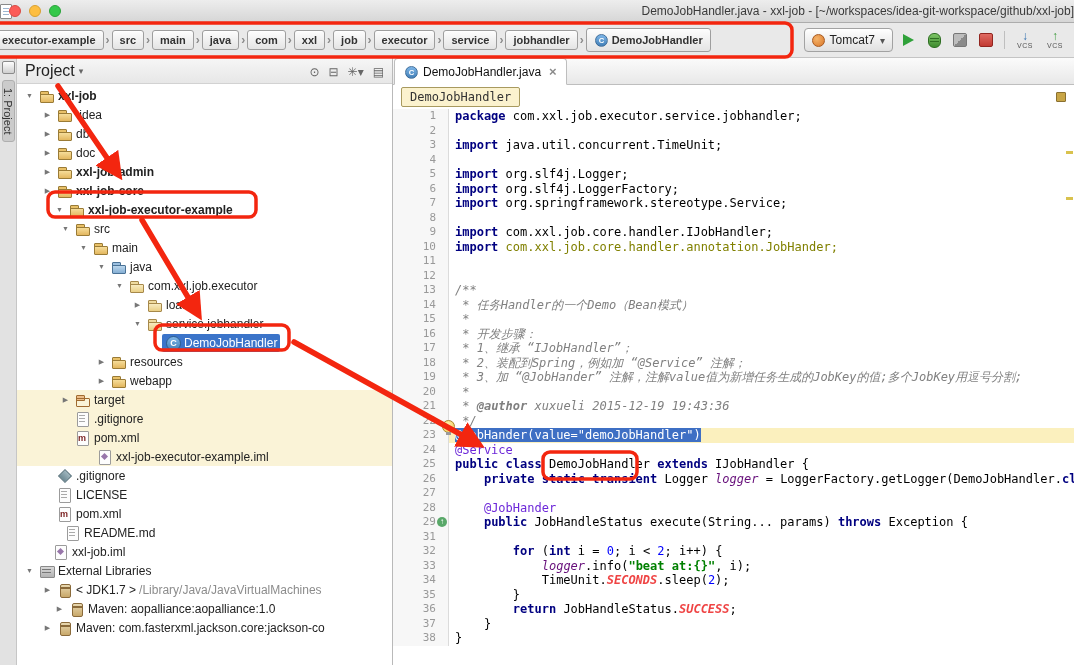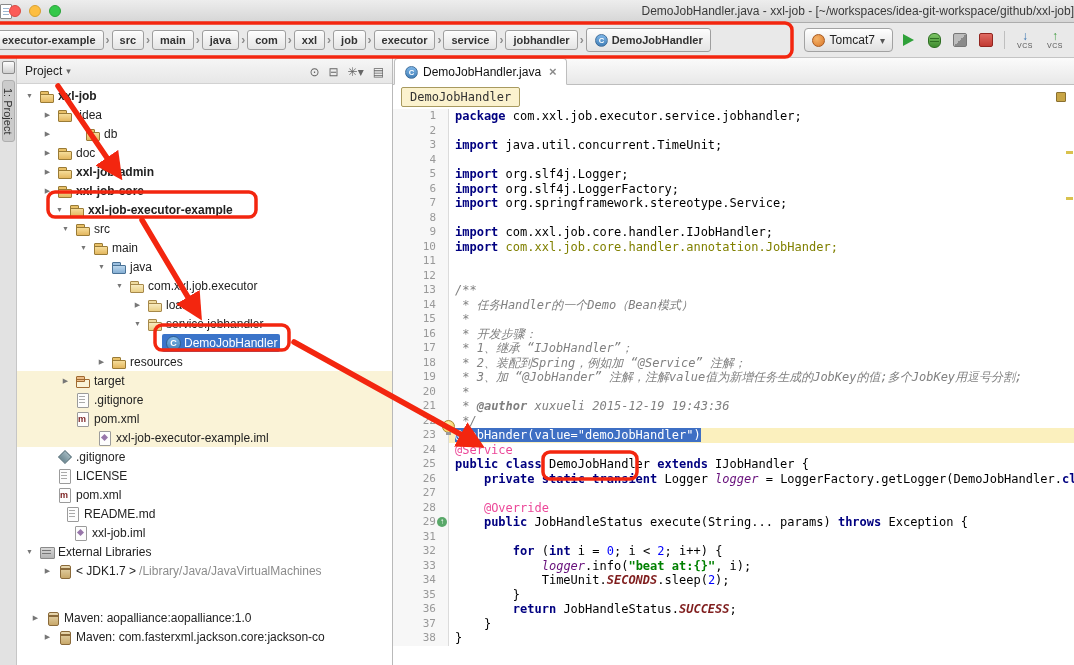--- a/index.html
+++ b/index.html
@@ -51,21 +51,21 @@
   .strip{width:17px;background:#E2E2E2;border-right:1px solid #C6C6C6;display:flex;flex-direction:column;
          align-items:center;padding-top:3px;flex:none;box-sizing:border-box}
   .strip-ic{width:11px;height:11px;border:1px solid #8A8A8A;background:linear-gradient(#FDFDFD,#CFCFCF);border-radius:2px;margin-bottom:6px}
   .tool-tab{writing-mode:vertical-rl;font-size:11px;color:#333;background:#CBCBCB;border:1px solid #AFAFAF;border-radius:3px;
             padding:7px 0;width:13px;text-align:center;box-sizing:border-box}
 
   
   .ppanel{width:376px;background:#FFF;border-right:1px solid #B9B9B9;display:flex;flex-direction:column;flex:none;box-sizing:border-box}
   .pp-head{height:25px;flex:none;display:flex;align-items:center;padding:0 8px;
            background:linear-gradient(#F6F6F6,#E7E7E7);border-bottom:1px solid #D2D2D2}
-  .pp-title{font-size:12px;color:#222}
+  .pp-title{font-size:16px;color:#222}
   .pp-caret{font-size:9px;color:#666;margin-left:4px}
   .pp-sp{flex:1}
   .hicon{font-size:12px;color:#666;margin-left:9px}
   .tree{flex:1;overflow:hidden;padding-top:2px;background:#FFF}
   .trow{height:19px;display:flex;align-items:center;font-size:12px;color:#222;white-space:nowrap;box-sizing:border-box}
   .trow.cream{background:#FAF3D7}
   .tw-arrow{width:13px;flex:none;text-align:center;font-size:7px;color:#777}
   .tw-box{display:inline-flex;align-items:center;gap:3px;padding:0 3px;height:18px;border-radius:2px;min-width:0}
   .tw-box.selected{background:#3B74C9;color:#FFF}
   .tw-label.b{font-weight:bold}
@@ -122,25 +122,25 @@
   .ln{width:56px;flex:none;text-align:right;padding-right:12px;box-sizing:border-box;background:#F7F7F7;
       border-right:1px solid #DBDBDB;color:#999;font-size:11px;position:relative}
   .lc{flex:1;padding-left:6px;overflow:hidden;min-width:0}
   .cl.caret .lc{background:#FBF0BE}
   .ovr{position:absolute;right:1px;top:2px;width:10px;height:10px;border-radius:50%;background:#59A869;color:#FFF;
        font-size:8px;line-height:10px;text-align:center;font-family:"Liberation Sans",sans-serif}
   .tk-k{color:#000080;font-weight:bold}
   .tk-s{color:#008000;font-weight:bold}
   .tk-c{color:#808080;font-style:italic}
   .tk-cb{color:#808080;font-style:italic;font-weight:bold}
-  .tk-a{color:#ec4899}
+  .tk-a{color:#6d28d9}
   .tk-ol{color:#808000}
   .tk-num{color:#0000FF}
   .tk-f{color:#660E7A;font-style:italic}
-  .tk-sf{color:#7f1d1d;font-style:italic;font-weight:bold}
+  .tk-sf{color:#ef4444;font-style:italic;font-weight:bold}
   .tk-p{color:#000}
   .tk-sel{background:#3E6FC4;color:#FFF}
   .bulb{position:absolute;left:49px;top:311px;width:11px;height:11px;border-radius:50%;z-index:6;
         background:radial-gradient(circle at 40% 35%,#FFF6B8,#F0C64A);border:1px solid #A8862E}
   .bulb::after{content:"";position:absolute;left:3px;top:11px;width:5px;height:3px;background:#9A9A9A}
   .stripe-tick{position:absolute;right:1px;width:7px;height:3px;background:#D9C24E;z-index:6}
 
   .overlay{position:absolute;left:0;top:0;width:1074px;height:665px;pointer-events:none;z-index:40}
 </style>
 </head>
@@ -256,21 +256,21 @@
             <span class="tw-label b">xxl-job</span>
           </span>
         </div>
         <div class="trow" style="padding-left: 24px;">
           <span class="tw-arrow">▶</span>
           <span class="tw-box">
             <span class="ic ic-folder"></span>
             <span class="tw-label">.idea</span>
           </span>
         </div>
-        <div class="trow" style="padding-left: 24px; gap: 28px;">
+        <div class="trow" style="padding-left: 24px;">
           <span class="tw-arrow">▶</span>
           <span class="tw-box">
             <span class="ic ic-folder"></span>
             <span class="tw-label">db</span>
           </span>
         </div>
         <div class="trow" style="padding-left: 24px;">
           <span class="tw-arrow">▶</span>
           <span class="tw-box">
             <span class="ic ic-folder"></span>
@@ -347,20 +347,27 @@
             <span class="tw-label">DemoJobHandler</span>
           </span>
         </div>
         <div class="trow" style="padding-left: 78px;">
           <span class="tw-arrow">▶</span>
           <span class="tw-box">
             <span class="ic ic-folder"></span>
             <span class="tw-label">resources</span>
           </span>
         </div>
+        <div class="trow" style="padding-left: 78px;">
+          <span class="tw-arrow">▶</span>
+          <span class="tw-box">
+            <span class="ic ic-folder"></span>
+            <span class="tw-label">webapp</span>
+          </span>
+        </div>
         <div class="trow cream" style="padding-left: 42px;">
           <span class="tw-arrow">▶</span>
           <span class="tw-box">
             <span class="ic ic-folderex"></span>
             <span class="tw-label">target</span>
           </span>
         </div>
         <div class="trow cream" style="padding-left: 42px;">
           <span class="tw-arrow"></span>
           <span class="tw-box">
@@ -403,21 +410,21 @@
             <span class="tw-label">pom.xml</span>
           </span>
         </div>
         <div class="trow" style="padding-left: 24px; margin-left: 8px;">
           <span class="tw-arrow"></span>
           <span class="tw-box">
             <span class="ic ic-file"></span>
             <span class="tw-label">README.md</span>
           </span>
         </div>
-        <div class="trow" style="padding-left: 40px;">
+        <div class="trow" style="padding-left: 20px;">
           <span class="tw-arrow"></span>
           <span class="tw-box">
             <span class="ic ic-iml"></span>
             <span class="tw-label">xxl-job.iml</span>
           </span>
         </div>
         <div class="trow" style="padding-left: 6px;">
           <span class="tw-arrow">▼</span>
           <span class="tw-box">
             <span class="ic ic-libs"></span>
@@ -425,21 +432,21 @@
           </span>
         </div>
         <div class="trow" style="padding-left: 24px;">
           <span class="tw-arrow">▶</span>
           <span class="tw-box">
             <span class="ic ic-jdk"></span>
             <span class="tw-label">&lt; JDK1.7 &gt;</span>
             <span class="tw-suffix"> /Library/Java/JavaVirtualMachines</span>
           </span>
         </div>
-        <div class="trow" style="padding-left: 12px; margin-top: 28px;">
+        <div class="trow" style="padding-left: 36px;">
           <span class="tw-arrow">▶</span>
           <span class="tw-box">
             <span class="ic ic-jar"></span>
             <span class="tw-label">Maven: aopalliance:aopalliance:1.0</span>
           </span>
         </div>
         <div class="trow" style="padding-left: 24px;">
           <span class="tw-arrow">▶</span>
           <span class="tw-box">
             <span class="ic ic-jar"></span>
@@ -485,21 +492,21 @@
         <div class="cl"><span class="ln">18</span><span class="lc"><span class="tk-c"> * 2、装配到Spring，例如加 “@Service” 注解；</span></span></div>
         <div class="cl"><span class="ln">19</span><span class="lc"><span class="tk-c"> * 3、加 “@JobHander” 注解，注解value值为新增任务生成的JobKey的值;多个JobKey用逗号分割;</span></span></div>
         <div class="cl"><span class="ln">20</span><span class="lc"><span class="tk-c"> *</span></span></div>
         <div class="cl"><span class="ln">21</span><span class="lc"><span class="tk-c"> * </span><span class="tk-cb">@author</span><span class="tk-c"> xuxueli 2015-12-19 19:43:36</span></span></div>
         <div class="cl"><span class="ln">22</span><span class="lc"><span class="tk-c"> */</span></span></div>
         <div class="cl caret"><span class="ln">23</span><span class="lc"><span class="tk-sel">@JobHander(value="demoJobHandler")</span></span></div>
         <div class="cl"><span class="ln">24</span><span class="lc"><span class="tk-a">@Service</span></span></div>
         <div class="cl"><span class="ln">25</span><span class="lc"><span class="tk-k">public class </span><span class="tk-p">DemoJobHandler </span><span class="tk-k">extends </span><span class="tk-p">IJobHandler {</span></span></div>
         <div class="cl"><span class="ln">26</span><span class="lc"><span class="tk-p">    </span><span class="tk-k">private static transient </span><span class="tk-p">Logger </span><span class="tk-f">logger</span><span class="tk-p"> = LoggerFactory.getLogger(DemoJobHandler.</span><span class="tk-k">class</span></span></div>
         <div class="cl"><span class="ln">27</span><span class="lc"></span></div>
-        <div class="cl"><span class="ln">28</span><span class="lc"><span class="tk-p">    </span><span class="tk-a">@Override</span></span></div>
+        <div class="cl"><span class="ln">28</span><span class="lc"><span class="tk-p">    </span><span class="tk-a">@JobHander</span></span></div>
         <div class="cl"><span class="ln">29<span class="ovr">↑</span></span><span class="lc"><span class="tk-p">    </span><span class="tk-k">public </span><span class="tk-p">JobHandleStatus execute(String... params) </span><span class="tk-k">throws </span><span class="tk-p">Exception {</span></span></div>
         <div class="cl"><span class="ln">31</span><span class="lc"></span></div>
         <div class="cl"><span class="ln">32</span><span class="lc"><span class="tk-p">        </span><span class="tk-k">for </span><span class="tk-p">(</span><span class="tk-k">int </span><span class="tk-p">i = </span><span class="tk-num">0</span><span class="tk-p">; i &lt; </span><span class="tk-num">2</span><span class="tk-p">; i++) {</span></span></div>
         <div class="cl"><span class="ln">33</span><span class="lc"><span class="tk-p">            </span><span class="tk-f">logger</span><span class="tk-p">.info(</span><span class="tk-s">"beat at:{}"</span><span class="tk-p">, i);</span></span></div>
         <div class="cl"><span class="ln">34</span><span class="lc"><span class="tk-p">            TimeUnit.</span><span class="tk-sf">SECONDS</span><span class="tk-p">.sleep(</span><span class="tk-num">2</span><span class="tk-p">);</span></span></div>
         <div class="cl"><span class="ln">35</span><span class="lc"><span class="tk-p">        }</span></span></div>
         <div class="cl"><span class="ln">36</span><span class="lc"><span class="tk-p">        </span><span class="tk-k">return </span><span class="tk-p">JobHandleStatus.</span><span class="tk-sf">SUCCESS</span><span class="tk-p">;</span></span></div>
         <div class="cl"><span class="ln">37</span><span class="lc"><span class="tk-p">    }</span></span></div>
         <div class="cl"><span class="ln">38</span><span class="lc"><span class="tk-p">}</span></span></div>
       </div>

